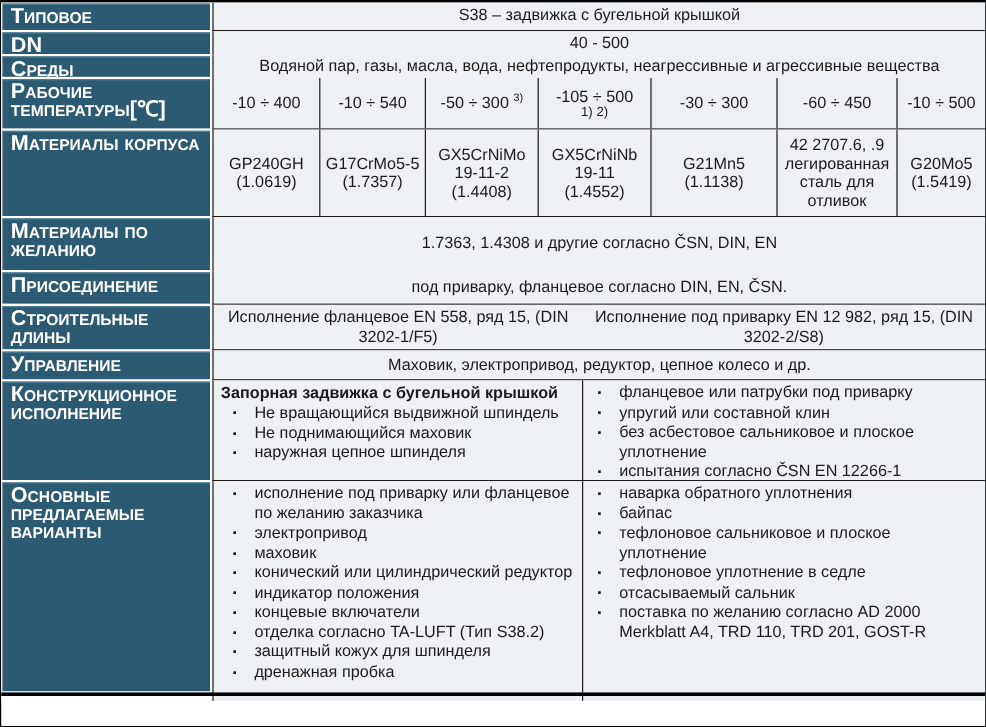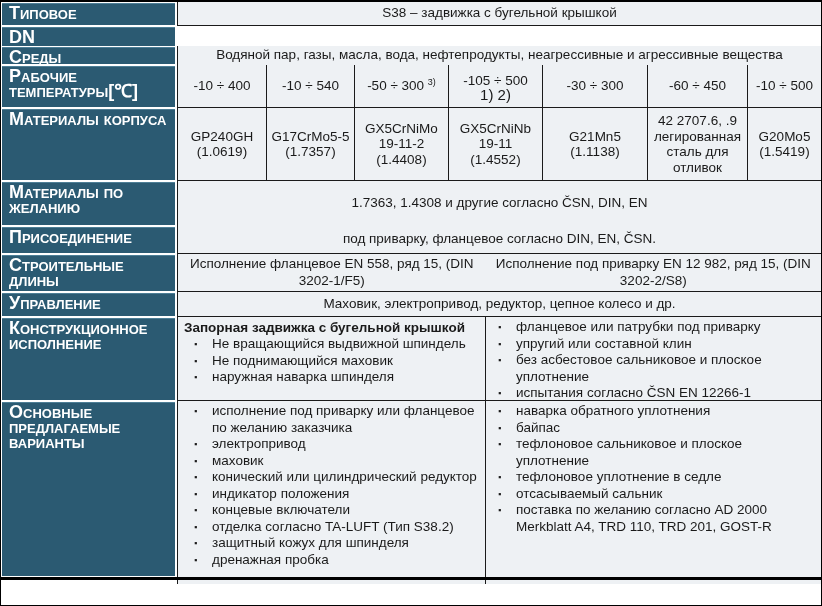--- a/index.html
+++ b/index.html
@@ -42,34 +42,34 @@
   .content.cols{padding:0;align-items:stretch;justify-content:flex-start;text-align:left;}
   .grid7{display:flex;align-items:stretch;width:100%;}
   .gcell{
     display:flex;flex-direction:column;align-items:center;justify-content:center;
     text-align:center;padding:1px 3px;min-width:0;
   }
   .gcell + .gcell{border-left:1px solid var(--line);}
   .w1{flex:0 0 88px;} .w2{flex:0 0 88px;} .w3{flex:0 0 94px;} .w4{flex:0 0 94px;}
   .w5{flex:0 0 105px;} .w6{flex:0 0 100px;} .w7{flex:1 1 auto;}
   sup.note{font-size:9px;vertical-align:super;line-height:0;}
-  .note-line{font-size:15px;line-height:9px;margin-top:1px;}
+  .note-line{font-size:11px;line-height:9px;margin-top:1px;}
   .mat-name,.mat-code{line-height:15.5px;}
   .twocol{display:flex;width:100%;height:100%;}
   .col-left{flex:0 0 307px;width:307px;padding:2px 4px 2px 6px;min-width:0;}
   .col-right{flex:1 1 auto;border-left:1px solid var(--line);padding:2px 4px 2px 2px;min-width:0;}
   .list-title{font-weight:bold;font-size:13.5px;line-height:17px;}
   ul.bullets{list-style:none;margin:0;padding:0;}
   ul.bullets li{display:flex;font-size:13.5px;line-height:16.5px;}
   ul.bullets .bullet{flex:0 0 28px;text-align:left;padding-left:10px;font-size:9px;line-height:16.5px;}
   ul.bullets .li-text{flex:1 1 auto;padding-right:4px;}
   .two-line{display:flex;flex-direction:row;justify-content:center;}
   .thick-line{flex:0 0 3px;height:3px;background:#000;width:100%;}
   .sliver .content{border-bottom:none;}
-  .h24{height:24px;} .h21{height:21px;} .h20{height:20px;flex-direction:column;} .h19{height:19px;}
+  .h24{height:24px;} .h21{height:21px;} .h20{height:20px;} .h19{height:19px;}
   .h43{height:43px;} .h73{height:73px;} .h45{height:45px;} .h28{height:28px;}
   .h38{height:38px;} .h25{height:25px;} .h84{height:84px;} .h176{height:176px;} .h4{height:4px;}
 </style>
 </head>
 <body>
 
 <div class="sheet">
 
   <div class="row h24 sep">
     <div class="label-cell">
@@ -208,21 +208,21 @@
             <li>
                 <span class="bullet">▪</span>
                 <span class="li-text">Не вращающийся выдвижной шпиндель</span>
               </li>
             <li>
                 <span class="bullet">▪</span>
                 <span class="li-text">Не поднимающийся маховик</span>
               </li>
             <li>
                 <span class="bullet">▪</span>
-                <span class="li-text">наружная наварка шпинделя</span>
+                <span class="li-text">наружная цепное шпинделя</span>
               </li>
           </ul>
         </div>
         <div class="col-right">
           <ul class="bullets">
             <li>
                 <span class="bullet">▪</span>
                 <span class="li-text">фланцевое или патрубки под приварку</span>
               </li>
             <li>

